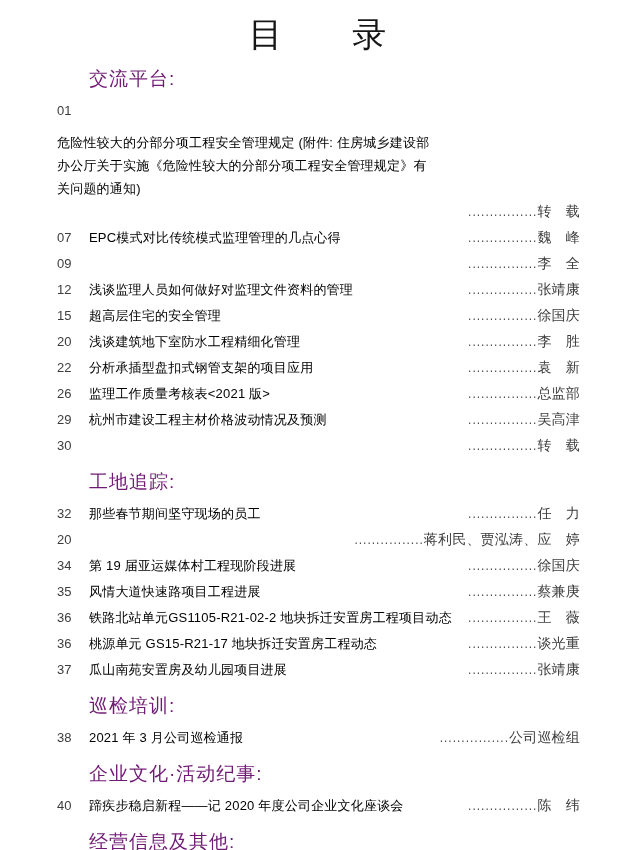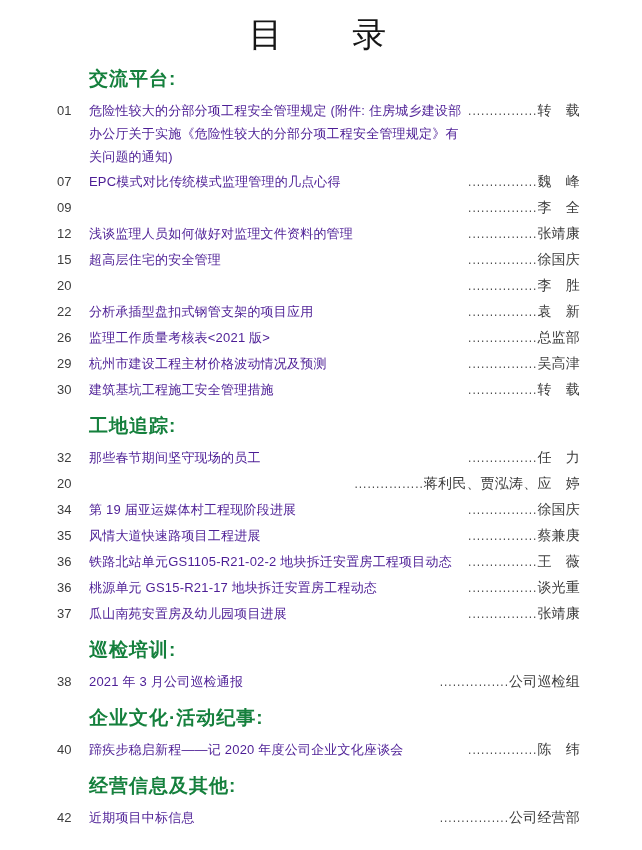--- a/index.html
+++ b/index.html
@@ -23,43 +23,43 @@
     font-weight: 500;
     color: #161616;
     letter-spacing: 2px;
     word-spacing: 56px;
     line-height: 1.2;
     margin-bottom: 5px;
     white-space: pre;
   }
   .section-heading {
     font-size: 19px;
-    font-weight: bold;
-    color: #15803d;
+    font-weight: normal;
+    color: #701a75;
     margin: 11px 0 7px 32px;
     letter-spacing: 1px;
   }
   .toc-rows { width: 100%; }
   .toc-row {
     display: flex;
     align-items: center;
     margin-bottom: 2px;
     font-size: 13px;
     line-height: 23px;
   }
-  .toc-row.author-top { align-items: flex-start; }
+  .toc-row.author-top { align-items: flex-start; flex-direction: column; }
   .num {
     flex: 0 0 32px;
     color: #3c3c3c;
     font-size: 13px;
   }
   .item-title {
     flex: 0 1 auto;
     max-width: 378px;
-    color: #4c1d95;
+    color: #000000;
     letter-spacing: 0.2px;
   }
   .leader {
     margin-left: auto;
     white-space: nowrap;
     display: flex;
     align-items: baseline;
   }
   .dots {
     font-size: 12px;
@@ -120,20 +120,21 @@
     <span class="num">15</span>
     <span class="item-title">超高层住宅的安全管理</span>
     <span class="leader">
               <span class="dots">................</span>
               <span class="author">徐国庆</span>
             </span>
   </div>
 
   <div class="toc-row">
     <span class="num">20</span>
+    <span class="item-title">浅谈建筑地下室防水工程精细化管理</span>
     <span class="leader">
               <span class="dots">................</span>
               <span class="author">李　胜</span>
             </span>
   </div>
 
   <div class="toc-row">
     <span class="num">22</span>
     <span class="item-title">分析承插型盘扣式钢管支架的项目应用</span>
     <span class="leader">
@@ -155,21 +156,20 @@
     <span class="num">29</span>
     <span class="item-title">杭州市建设工程主材价格波动情况及预测</span>
     <span class="leader">
               <span class="dots">................</span>
               <span class="author">吴高津</span>
             </span>
   </div>
 
   <div class="toc-row">
     <span class="num">30</span>
-    <span class="item-title">建筑基坑工程施工安全管理措施</span>
     <span class="leader">
               <span class="dots">................</span>
               <span class="author">转　载</span>
             </span>
   </div>
 </div>
   </section>
 
   <section>
     <h2 class="section-heading">工地追踪:</h2>

